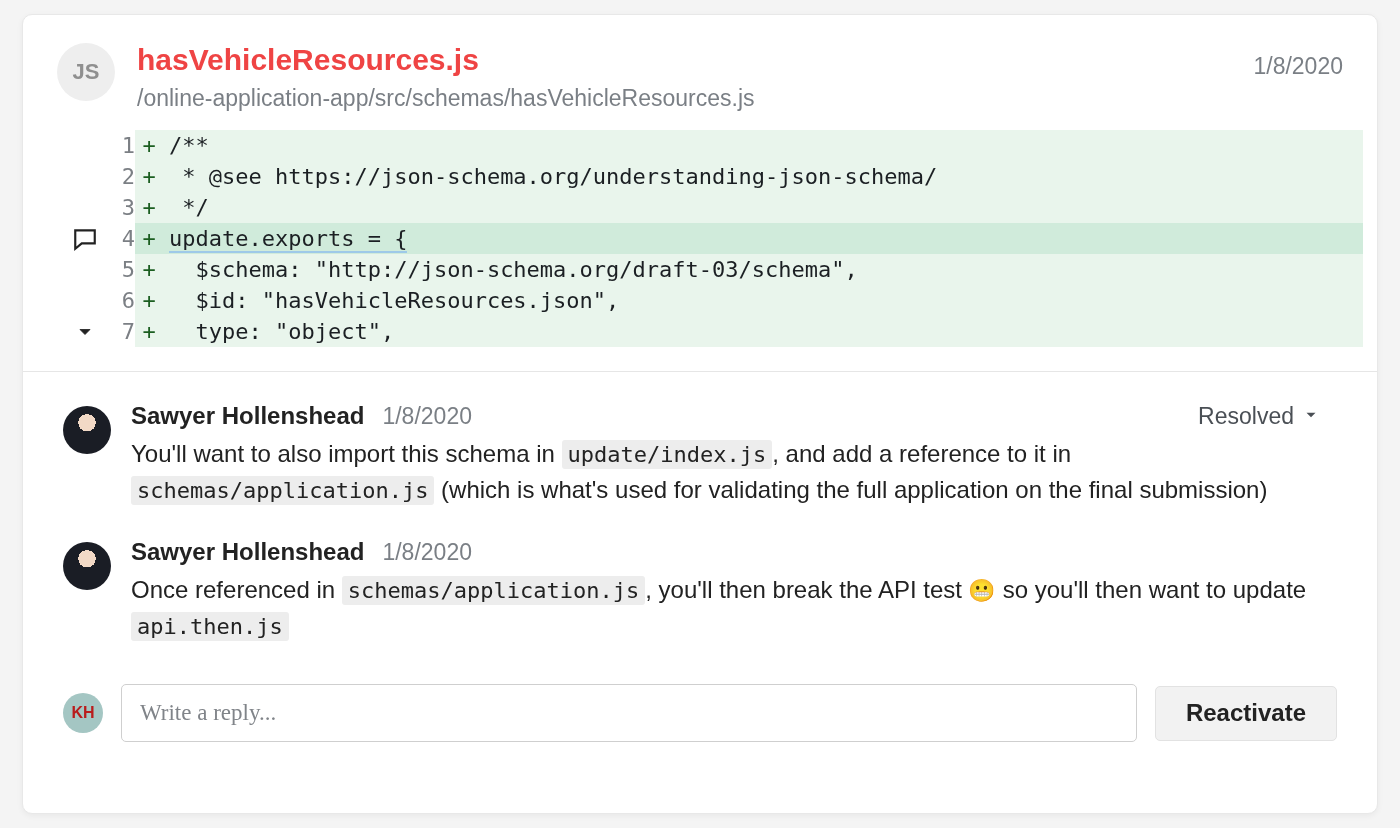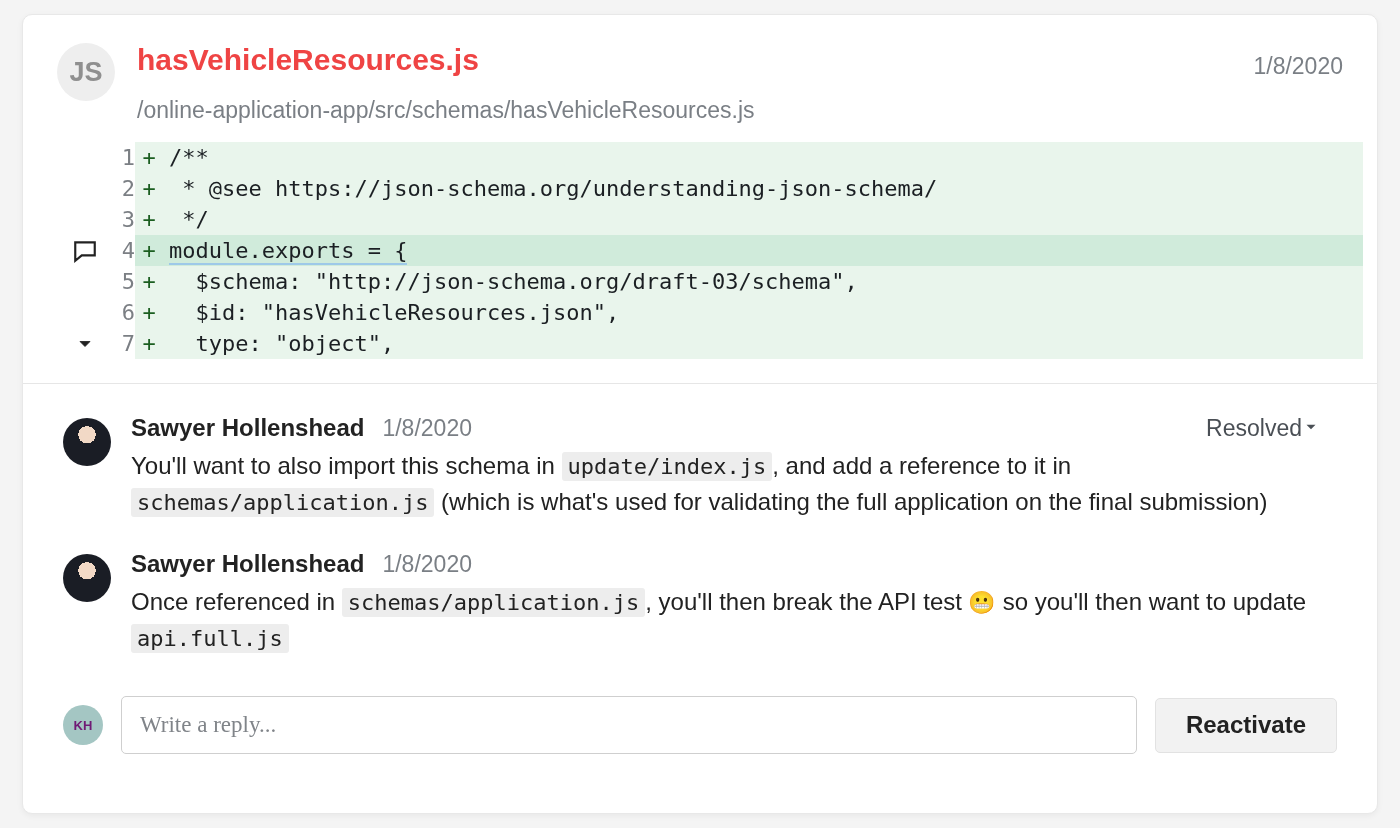--- a/index.html
+++ b/index.html
@@ -11,25 +11,25 @@
     border: 1px solid #e8e8e8;
     border-radius: 10px;
     box-shadow: 0 2px 6px rgba(0,0,0,0.05);
     overflow: hidden;
   }
   .header { display: flex; align-items: flex-start; padding: 28px 34px 18px 34px; }
   .avatar-js {
     width: 58px; height: 58px; border-radius: 50%;
     background: #eeeeee; color: #8f8f8f;
     display: flex; align-items: center; justify-content: center;
-    font-size: 27px; font-weight: 600; flex: 0 0 auto;
+    font-size: 22px; font-weight: 600; flex: 0 0 auto;
   }
   .title-block { margin-left: 22px; flex: 1 1 auto; }
   .file-title { font-size: 30px; font-weight: 700; color: #ef4444; }
-  .file-path  { font-size: 23px; color: #7a7f85; margin-top: 20px; }
+  .file-path  { font-size: 23px; color: #7a7f85; margin-top: 8px; }
   .header-date { font-size: 23px; color: #7a7f85; margin-top: 10px; }
 
   .diff { padding: 0 14px 24px 40px; }
   .diff-row { display: flex; align-items: center; font-family: "SFMono-Regular", Menlo, Consolas, monospace; font-size: 22px; line-height: 31px; }
   .gutter-icon { width: 44px; display:flex; justify-content:center; align-items:center; }
   .line-no { width: 28px; text-align: right; color: #7b7f84; }
   .sign    { width: 28px; text-align: center; color: #1b5e20; }
   .code    { flex: 1 1 auto; padding-left: 6px; white-space: pre; }
   .added   { background: #e9f5ec; }
   .added-hl { background: #d0ebdb; }
@@ -44,30 +44,30 @@
   .comment { display: flex; margin-bottom: 30px; }
   .avatar-img {
     width: 48px; height: 48px; border-radius: 50%;
     background: radial-gradient(circle at 50% 35%, #f2d9c6 0 22%, #1a1d25 22% 100%);
     flex: 0 0 auto; margin-top: 4px;
   }
   .comment-body { margin-left: 20px; flex: 1 1 auto; }
   .comment-head { display: flex; align-items: baseline; }
   .comment-author { font-size: 24px; font-weight: 700; color: #222; }
   .comment-date   { font-size: 23px; color: #7a7f85; margin-left: 18px; }
-  .resolved { margin-left: auto; font-size: 23px; color: #4a4f55; display:flex; align-items:center; gap:0; cursor:pointer; }
+  .resolved { margin-left: auto; font-size: 23px; color: #4a4f55; display:flex; align-items:center; gap:8px; cursor:pointer; }
   .resolved svg { width:18px; height:18px; fill:#4a4f55; }
   .comment-text { font-size: 24px; color: #222; line-height: 1.5; margin-top: 6px; }
   code.inline { font-family: "SFMono-Regular", Menlo, Consolas, monospace; background:#ededed; padding:2px 6px; border-radius:3px; font-size: 22px; }
   .emoji { font-size: 22px; }
 
   .reply-row { display:flex; align-items:center; padding: 10px 40px 28px 40px; gap: 18px; }
   .avatar-kh {
     width: 40px; height: 40px; border-radius:50%;
-    background:#a4c6c3; color:#701a75; font-size:13px; font-weight:600;
+    background:#a4c6c3; color:#b91c1c; font-size:16px; font-weight:600;
     display:flex; align-items:center; justify-content:center; flex:0 0 auto;
   }
   .reply-input {
     flex:1 1 auto; height:58px; border:1px solid #cfcfcf; border-radius:5px;
     padding: 0 18px; font-size:23px; color:#444; background:#fff;font-family:Liberation Serif, serif;
   }
   .reply-input::placeholder { color:#808489; }
   .reactivate-btn {
     height:55px; padding:0 30px; font-size:24px; font-weight:600; color:#222;
     background:#f2f2f2; border:1px solid #e2e2e2; border-radius:5px; cursor:pointer;
@@ -107,21 +107,21 @@
         <div class="code added"> */</div>
       </div>
       <div class="diff-row">
         <div class="gutter-icon comment-icon">
           <svg viewBox="0 0 24 24">
             <path d="M3 4h18v12H9l-6 5z"></path>
           </svg>
         </div>
         <div class="line-no">4</div>
         <div class="sign added-hl">+</div>
-        <div class="code added-hl"><span class="hl-span">module.exports = {</span></div>
+        <div class="code added-hl"><span class="hl-span">update.exports = {</span></div>
       </div>
       <div class="diff-row">
         <div class="gutter-icon"></div>
         <div class="line-no">5</div>
         <div class="sign added">+</div>
         <div class="code added">  $schema: "http://json-schema.org/draft-03/schema",</div>
       </div>
       <div class="diff-row">
         <div class="gutter-icon"></div>
         <div class="line-no">6</div>
@@ -159,21 +159,21 @@
           <div class="comment-text">You'll want to also import this schema in <code class="inline">update/index.js</code>, and add a reference to it in <code class="inline">schemas/application.js</code> (which is what's used for validating the full application on the final submission)</div>
         </div>
       </div>
       <div class="comment">
         <div class="avatar-img"></div>
         <div class="comment-body">
           <div class="comment-head">
             <span class="comment-author">Sawyer Hollenshead</span>
             <span class="comment-date">1/8/2020</span>
           </div>
-          <div class="comment-text">Once referenced in <code class="inline">schemas/application.js</code>, you'll then break the API test <span class="emoji">😬</span>  so you'll then want to update <code class="inline">api.full.js</code></div>
+          <div class="comment-text">Once referenced in <code class="inline">schemas/application.js</code>, you'll then break the API test <span class="emoji">😬</span>  so you'll then want to update <code class="inline">api.then.js</code></div>
         </div>
       </div>
     </div>
 
   <div class="reply-row">
     <div class="avatar-kh">KH</div>
     <input class="reply-input" placeholder="Write a reply..." style="">
     <button class="reactivate-btn">Reactivate</button>
   </div>
 

